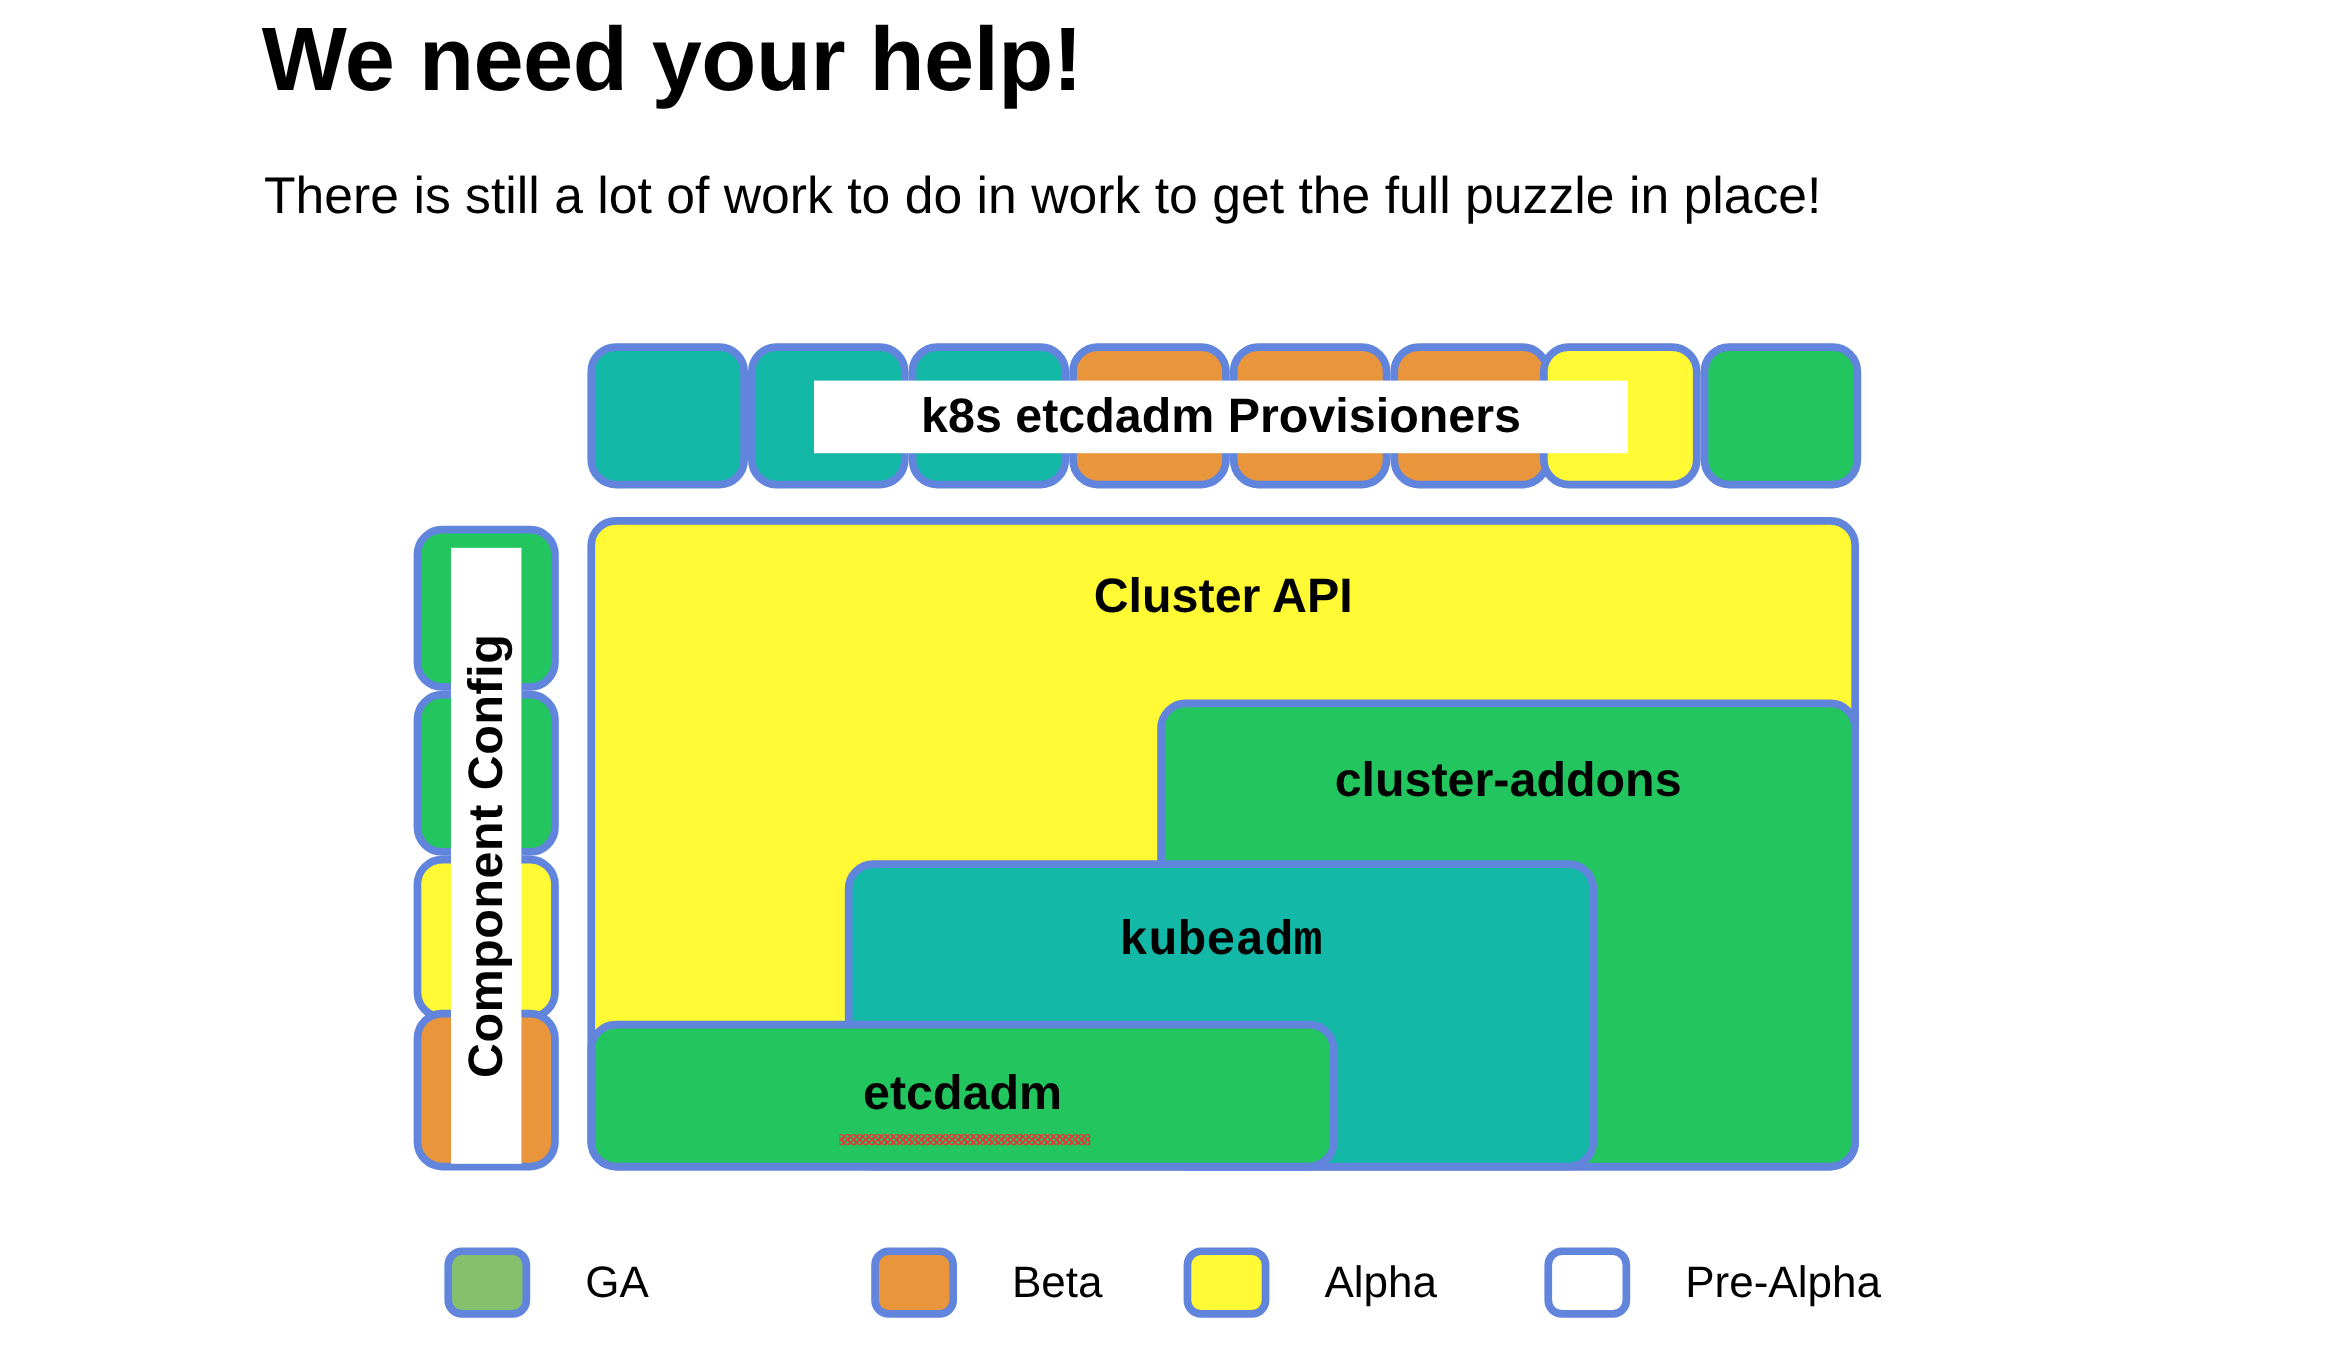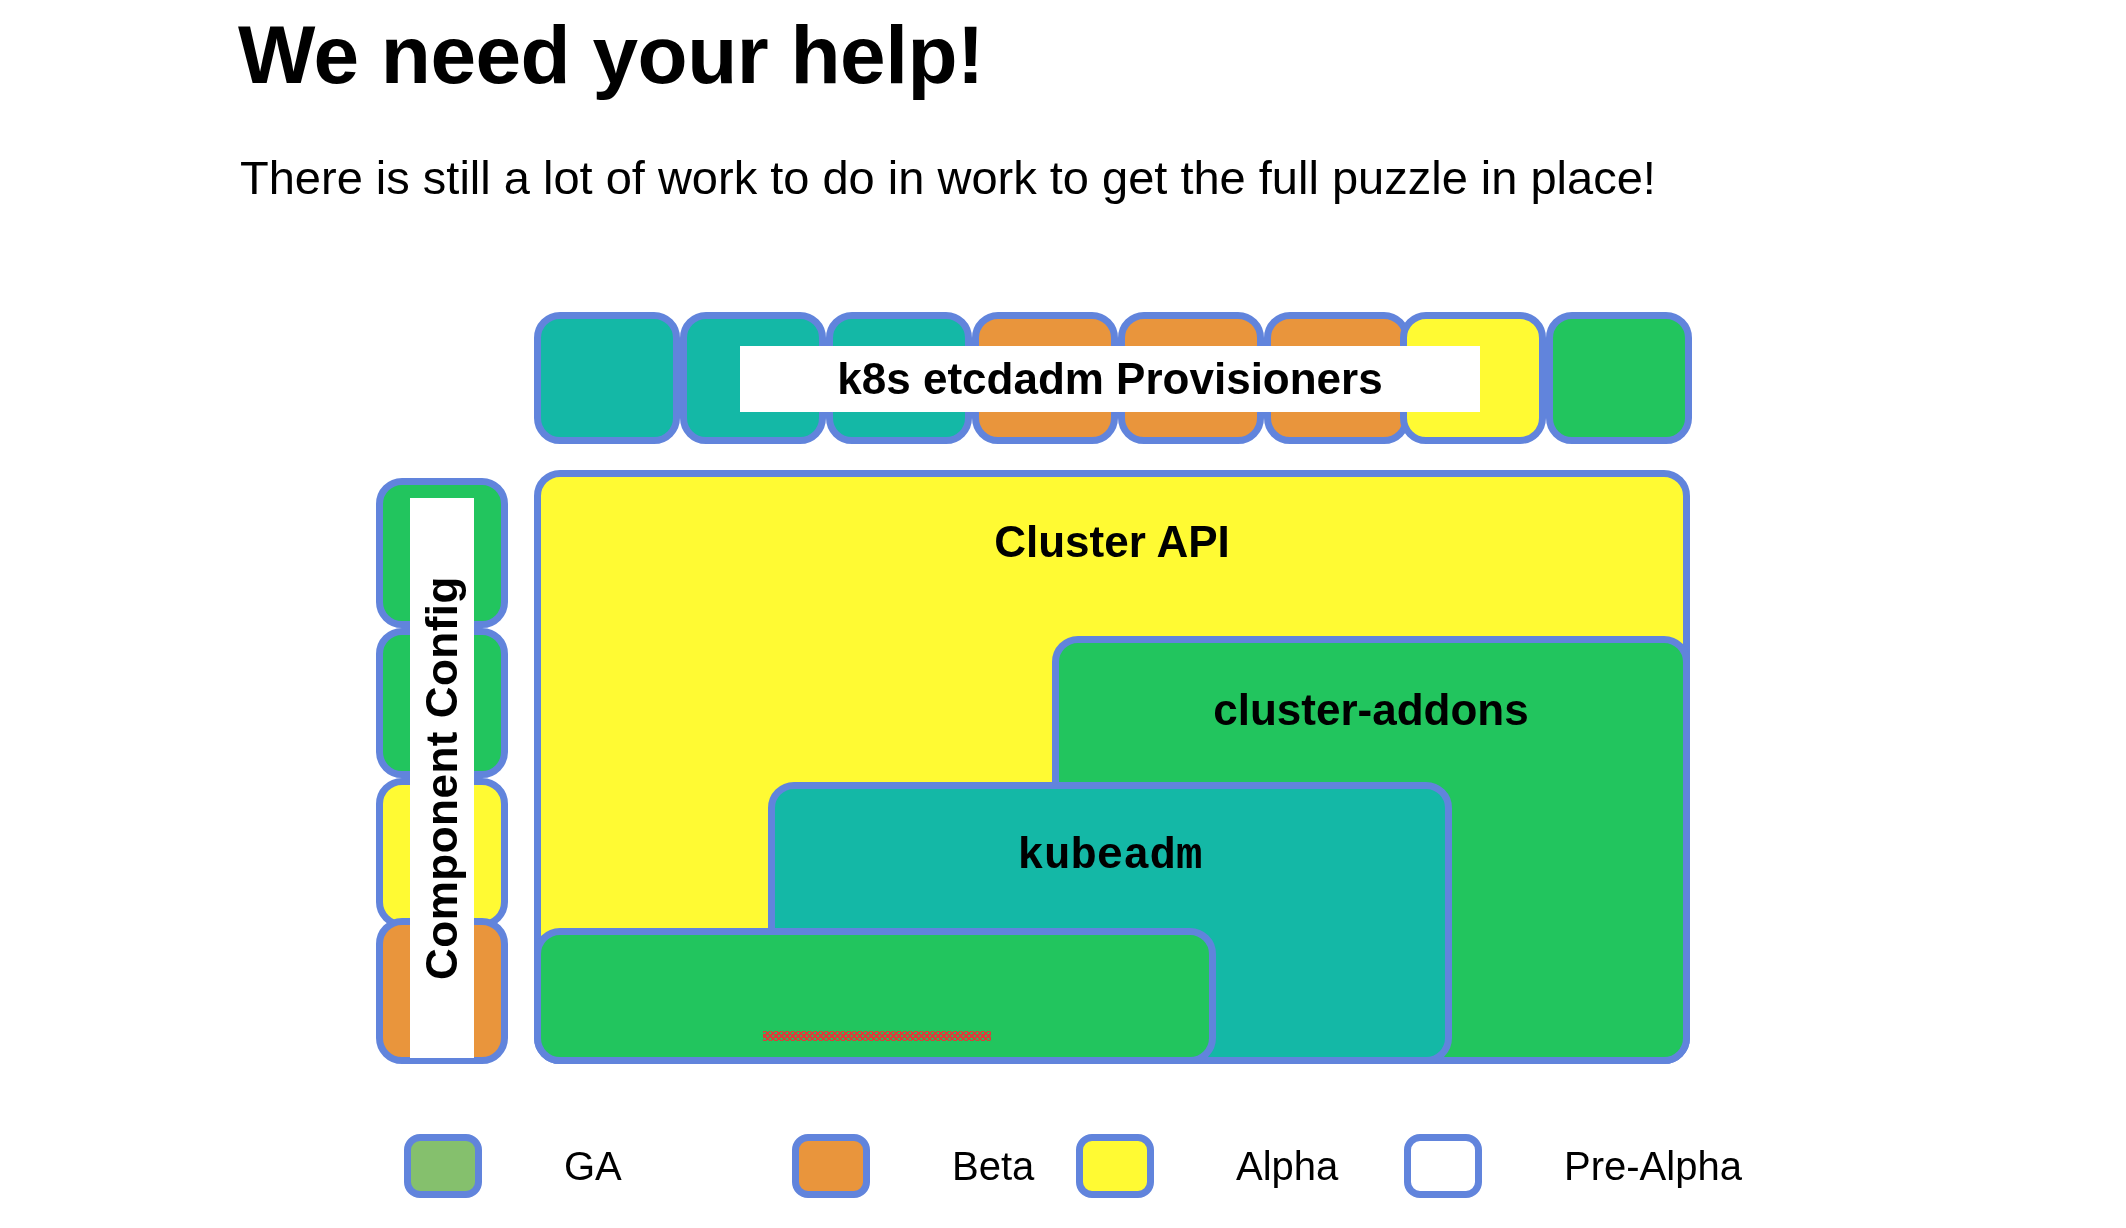--- a/index.html
+++ b/index.html
@@ -120,21 +120,20 @@
     left: 404px;
     top: 1126px;
     height: 80px;
   }
   .legend-item {
     position: absolute;
     top: 0;
     height: 80px;
     display: flex;
     align-items: center;
-    gap: 32px;
   }
   .legend-swatch {
     box-sizing: border-box;
     width: 78px;
     height: 64px;
     border: 7px solid #6184DC;
     border-radius: 16px;
     background: #ffffff;
     flex: none;
   }
@@ -186,20 +185,21 @@
 
 <div class="node white" style="left:1052px; top:636px; width:638px; height:428px; z-index:15;">
   <div class="inner-title" style="top:42px;">cluster-addons</div>
 </div>
 
 <div class="node green" style="left:768px; top:782px; width:684px; height:282px; z-index:20;">
   <div class="inner-title" style="top:42px;">kubeadm</div>
 </div>
 
 <div class="node white" style="left:534px; top:928px; width:682px; height:136px; z-index:25;">
+  <div class="inner-title" style="top:34px;">etcdadm</div>
   <div class="squiggle" style="left:222px; top:96px; width:228px;"></div>
 </div>
 
 <div id="legend">
   <div class="legend-item" style="left:0px;">
     <div class="legend-swatch green"></div>
     <div class="legend-text">GA</div>
   </div>
   <div class="legend-item" style="left:348px;padding-left:40px;">
     <div class="legend-swatch orange"></div>

